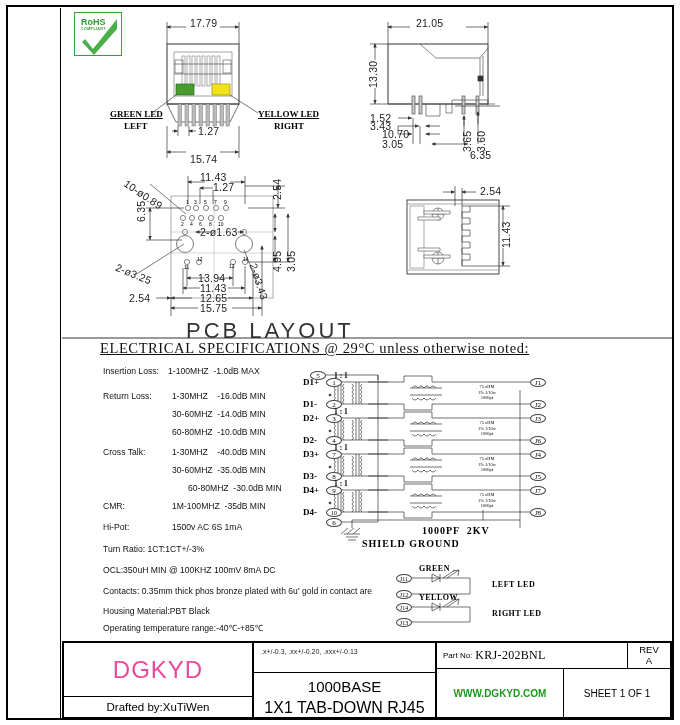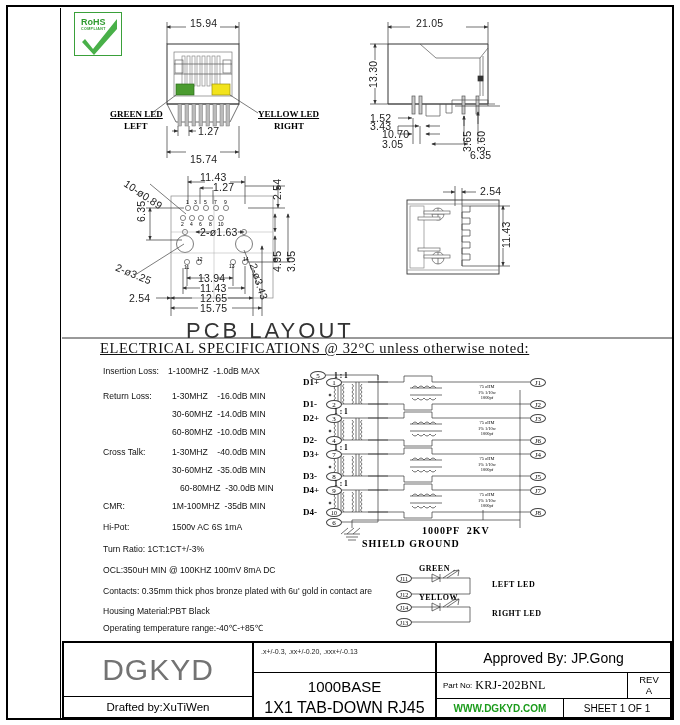--- a/index.html
+++ b/index.html
@@ -122,21 +122,21 @@
     display: flex;
   }
   .tb-cell { position: relative; }
   .tb-left {
     width: 190px; border-right: 2px solid #000;
     display: flex; flex-direction: column;
   }
   .tb-brand {
     flex: 1; display: flex; align-items: center; justify-content: center;
     font-family: "Liberation Sans", sans-serif;
-    font-size: 30px; color: #737373; letter-spacing: 1px;
+    font-size: 24px; color: #ec4899; letter-spacing: 1px;
   }
   .tb-drafted {
     height: 21px; border-top: 1.5px solid #000;
     display: flex; align-items: center; justify-content: center;
     font-family: "Liberation Sans", sans-serif;
     font-size: 11.5px; color: #000;
   }
   .tb-mid {
     width: 183px; border-right: 2px solid #000;
     display: flex; flex-direction: column;
@@ -544,21 +544,21 @@
         <path d="M410 607 L470 607 L470 622 L410 622"></path>
         <path d="M440 603 L440 611"></path>
         <path d="M432 603 L440 607 L432 611 Z" fill="none"></path>
         <path d="M443 607 L455 599" stroke="#333"></path>
         <path d="M447 607 L459 599" stroke="#333"></path>
         <path d="M459 599 L453 600 M459 599 L458 605" stroke="#333"></path>
       </g>
     </g>
   </svg>
 
-  <span class="t dim" style="left:190px;top:18px">15.94</span>
+  <span class="t dim" style="left:190px;top:18px">17.79</span>
   <span class="t dim" style="left:198px;top:126px">1.27</span>
   <span class="t dim" style="left:190px;top:154px">15.74</span>
   <span class="t serif-ul" style="left:110px;top:110px">GREEN LED</span>
   <span class="t serif-b" style="left:124px;top:122px">LEFT</span>
   <span class="t serif-ul" style="left:258px;top:110px">YELLOW LED</span>
   <span class="t serif-b" style="left:274px;top:122px">RIGHT</span>
 
   <span class="t dim" style="left:416px;top:18px">21.05</span>
   <span class="t dim vert" style="left:368px;top:88px;transform:rotate(-90deg)">13.30</span>
   <span class="t dim" style="left:370px;top:113px">1.52</span>
@@ -597,34 +597,34 @@
   <span class="t dim-sm" style="left:209px;top:222px;font-size:5px">8</span>
   <span class="t dim-sm" style="left:218px;top:222px;font-size:5px">10</span>
   <span class="t dim-sm" style="left:184px;top:265px;font-size:5px">11</span>
   <span class="t dim-sm" style="left:197px;top:257px;font-size:5px">12</span>
   <span class="t dim-sm" style="left:229px;top:264px;font-size:5px">13</span>
   <span class="t dim-sm" style="left:243px;top:257px;font-size:5px">14</span>
 
   <span class="t dim" style="left:480px;top:186px">2.54</span>
   <span class="t dim vert" style="left:501px;top:248px;transform:rotate(-90deg)">11.43</span>
 
-  <span class="t spec-head" style="left:100px;top:341px">ELECTRICAL SPECIFICATIONS @ 32°C unless otherwise noted:</span>
+  <span class="t spec-head" style="left:100px;top:341px">ELECTRICAL SPECIFICATIONS @ 29°C unless otherwise noted:</span>
 
   <span class="t spec" style="left:103px;top:367px">Insertion Loss:</span>
   <span class="t spec" style="left:168px;top:367px">1-100MHZ  -1.0dB MAX</span>
 
   <span class="t spec" style="left:103px;top:392px">Return Loss:</span>
   <span class="t spec" style="left:172px;top:392px">1-30MHZ    -16.0dB MIN</span>
   <span class="t spec" style="left:172px;top:410px">30-60MHZ  -14.0dB MIN</span>
   <span class="t spec" style="left:172px;top:428px">60-80MHZ  -10.0dB MIN</span>
 
   <span class="t spec" style="left:103px;top:448px">Cross Talk:</span>
   <span class="t spec" style="left:172px;top:448px">1-30MHZ    -40.0dB MIN</span>
   <span class="t spec" style="left:172px;top:466px">30-60MHZ  -35.0dB MIN</span>
-  <span class="t spec" style="left:180px;top:484px">60-80MHZ  -30.0dB MIN</span>
+  <span class="t spec" style="left:188px;top:484px">60-80MHZ  -30.0dB MIN</span>
 
   <span class="t spec" style="left:103px;top:502px">CMR:</span>
   <span class="t spec" style="left:172px;top:502px">1M-100MHZ  -35dB MIN</span>
 
   <span class="t spec" style="left:103px;top:523px">Hi-Pot:</span>
   <span class="t spec" style="left:172px;top:523px">1500v AC 6S 1mA</span>
 
   <span class="t spec" style="left:103px;top:545px">Turn Ratio: 1CT:1CT+/-3%</span>
   <span class="t spec" style="left:103px;top:566px">OCL:350uH MIN @ 100KHZ 100mV 8mA DC</span>
   <span class="t spec" style="left:103px;top:587px">Contacts: 0.35mm thick phos bronze plated with 6u' gold in contact are</span>
@@ -705,21 +705,20 @@
       <div class="tb-drafted">Drafted by:XuTiWen</div>
     </div>
     <div class="tb-cell tb-mid">
       <div class="tb-unit">
         <div class="u2">.x+/-0.3, .xx+/-0.20, .xxx+/-0.13</div>
       </div>
       <div class="tb-1000">1000BASE</div>
       <div class="tb-type">1X1 TAB-DOWN RJ45</div>
     </div>
     <div class="tb-cell tb-right">
-      <div class="tb-appr">Approved By: JP.Gong</div>
       <div class="tb-partrow">
         <div class="tb-part">
           <span class="pl">Part No:</span>
           <span class="pv">KRJ-202BNL</span>
         </div>
         <div class="tb-rev">
           <span>REV</span>
           <span>A</span>
         </div>
       </div>

